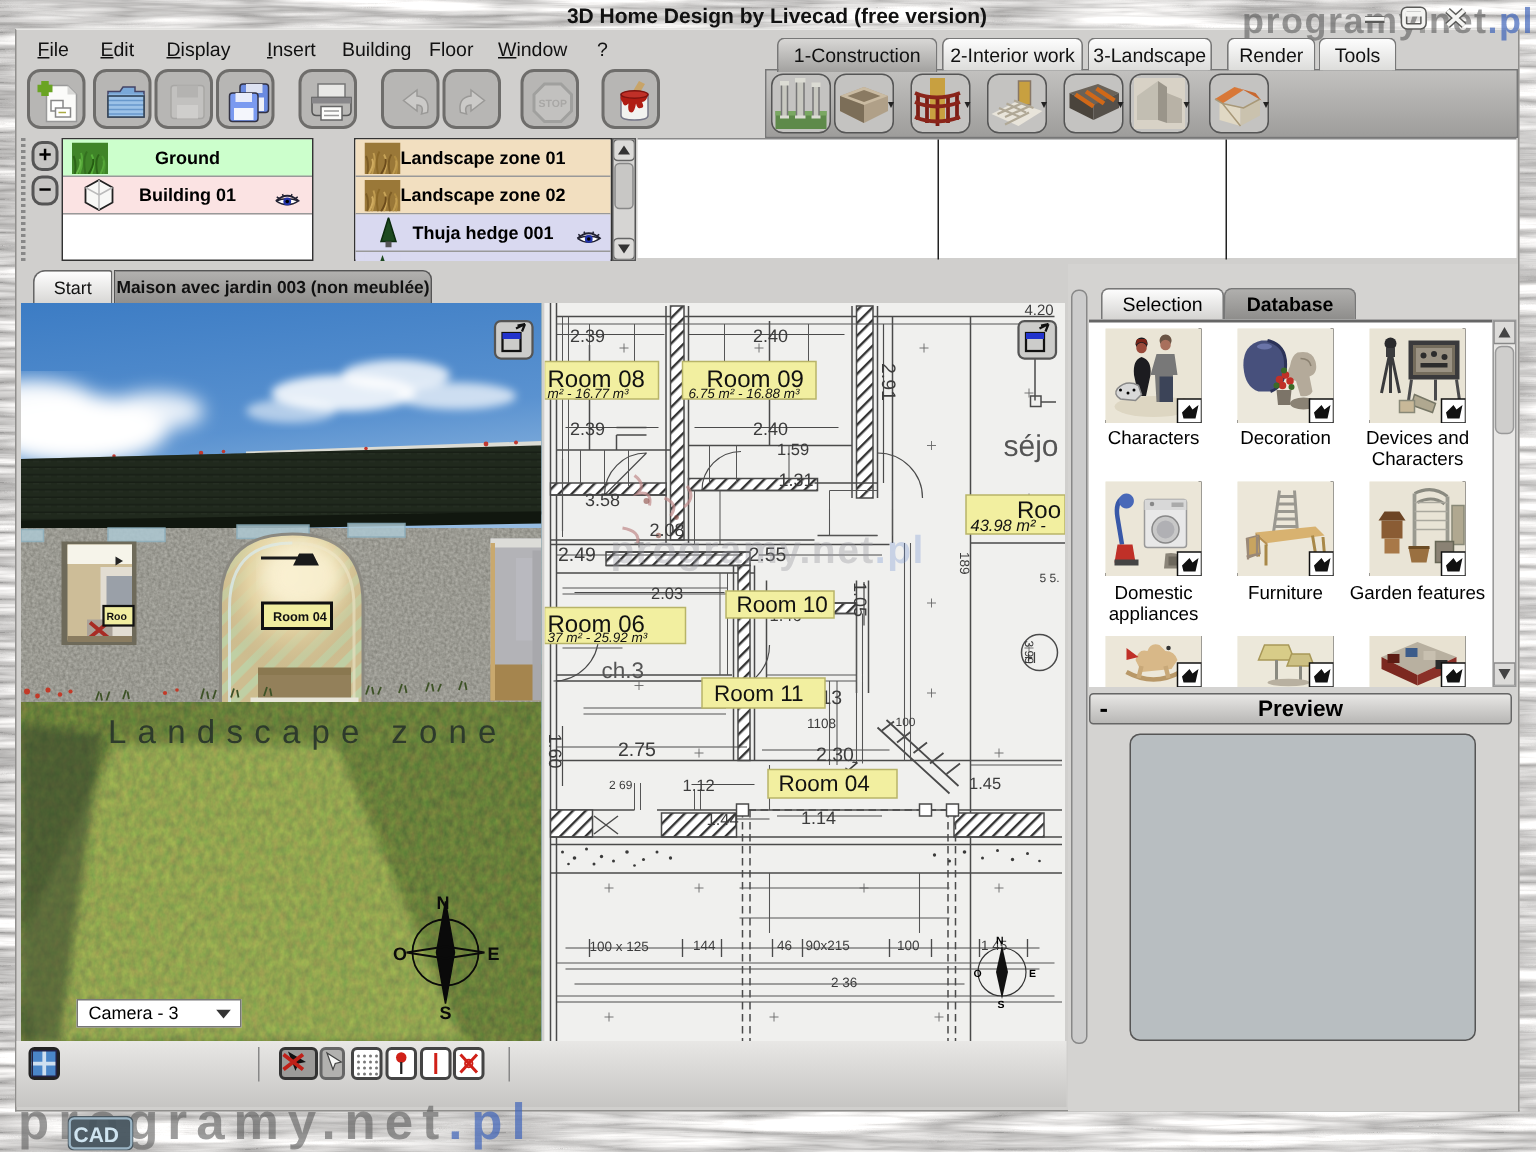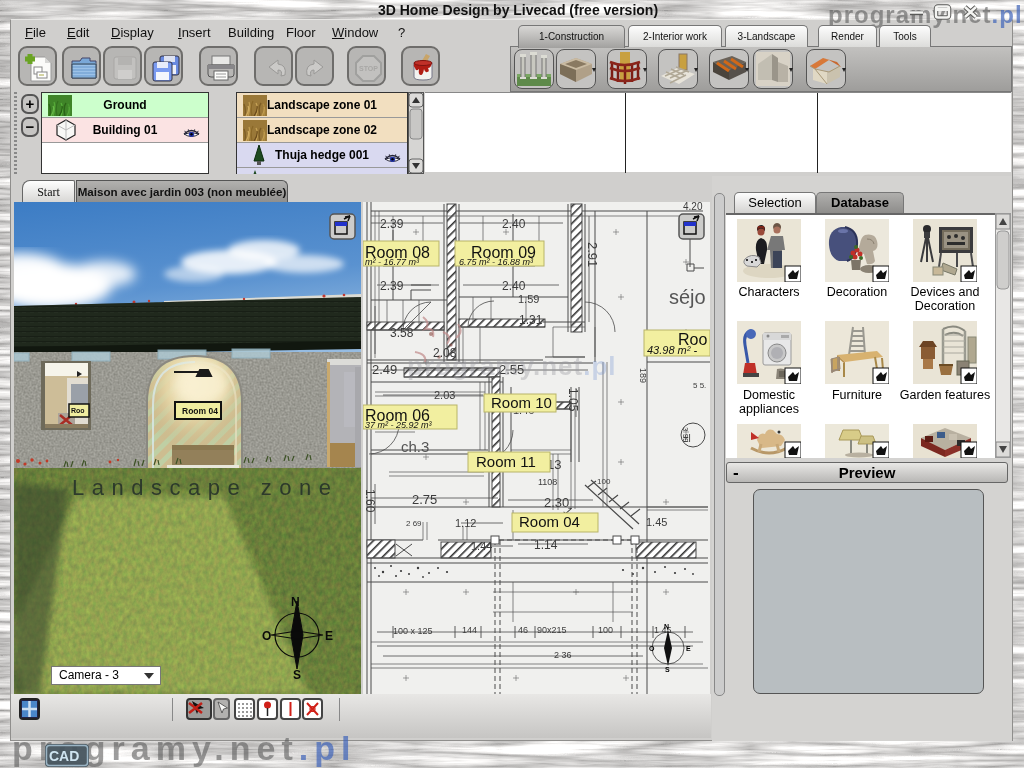--- a/index.html
+++ b/index.html
@@ -21,21 +21,21 @@
 #wm-bot{position:absolute;left:12px;top:729px;font-size:34px;letter-spacing:6px;}
 
 #menubar{position:absolute;left:12px;top:25px;height:20px;font-size:13px;color:#111;}
 #menubar span{position:absolute;top:0;white-space:nowrap;}
 u{text-decoration:underline;}
 
 .tbtn{position:absolute;top:46px;width:39px;height:40px;background:#b7b6b4;
  border:2px solid #6e6d6b;border-radius:9px;}
 .tbtn svg{position:absolute;left:3px;top:3px;}
 .rtab{position:absolute;top:25px;height:22px;border:1px solid #777;border-bottom:none;
- border-radius:5px 5px 0 0;font-size:10px;color:#111;text-align:center;
+ border-radius:5px 5px 0 0;font-size:13px;color:#111;text-align:center;
  background:linear-gradient(#fdfdfd,#dcdcda);line-height:21px;}
 .rtab.act{background:linear-gradient(#d8d7d5,#a2a19f);height:23px;}
 #toolstrip2{position:absolute;left:510px;top:46px;width:502px;height:46px;
  background:linear-gradient(#c2c1bf,#9e9d9b);border:1px solid #777;}
 .cbtn{position:absolute;top:49px;width:40px;height:40px;background:#c4c3c1;
  border:1px solid #555;border-radius:8px;}
 .cbtn .dd{position:absolute;right:-1px;bottom:14px;font-size:8px;color:#222;}
 
 #treegrip{position:absolute;left:12px;top:92px;width:8px;height:82px;
  background:repeating-linear-gradient(180deg,#888 0 2px,#d0cfcd 2px 4px);width:3px;margin-left:2px;}
@@ -348,21 +348,21 @@
  <polygon points="7,4 11,10 3,10" fill="#333"></polygon>
  <rect x="0" y="66" width="14" height="14" rx="3" fill="#dcdbd9" stroke="#666"></rect>
  <polygon points="7,76 11,70 3,70" fill="#333"></polygon>
  <rect x="1" y="16" width="12" height="30" rx="3" fill="#c8c7c5" stroke="#888"></rect>
 </svg></div>
 <div id="ttable">
  <div class="tline" style="left:200px;"></div>
  <div class="tline" style="left:392px;"></div>
 </div>
 
-<div class="vtab" style="left:22px;width:53px;background:linear-gradient(#fefefe,#d8d7d5);border:1px solid #666;border-bottom:none;border-radius:8px 2px 0 0;font-weight:normal;font-family:Liberation Serif, serif;">Start</div>
+<div class="vtab" style="left:22px;width:53px;background:linear-gradient(#fefefe,#d8d7d5);border:1px solid #666;border-bottom:none;border-radius:8px 2px 0 0;font-weight:normal;">Start</div>
 <div class="vtab" style="left:76px;width:212px;background:linear-gradient(#b2b1af,#908f8d);border:1px solid #555;border-bottom:none;border-radius:0 6px 0 0;font-size:11.6px;">Maison avec jardin 003 (non meublée)</div>
 
 <div id="vp3d">
 <svg width="347" height="492" xmlns="http://www.w3.org/2000/svg">
 <defs>
  <linearGradient id="sky" x1="0" y1="0" x2="0.25" y2="1">
   <stop offset="0" stop-color="#3c7cc4"></stop>
             <stop offset="0.6" stop-color="#5a92d0"></stop>
             <stop offset="1" stop-color="#96bce2"></stop>
  </linearGradient>
@@ -872,21 +872,21 @@
 <path d="M13 19 l-5 24 M15 19 l5 24 M14 19 l0 24" stroke="#3a3a3c" stroke-width="2"></path>
 <path d="M30 44 l14 6 l-2 6 l-14 -5 z" fill="#b0a890" stroke="#776"></path>
 <rect x="20" y="48" width="10" height="8" fill="#c8b898" stroke="#887"></rect>
 <g transform="translate(48,47)">
             <rect width="16" height="16" fill="#fff" stroke="#111"></rect>
             <path d="M3 9 l5 -5 l2 3 l4 -3 l-2 9 l-8 0 z" fill="#111"></path>
           </g>
         </svg></div>
  <div class="tlabel" style="left:13px;top:109px;">Characters</div>
  <div class="tlabel" style="left:101px;top:109px;">Decoration</div>
- <div class="tlabel" style="left:189px;top:109px;">Devices and Decoration</div>
+ <div class="tlabel" style="left:189px;top:109px;">Devices and Characters</div>
  <div class="thumb" style="left:25px;top:145px;"><svg width="64" height="63">
           <rect width="64" height="63" fill="#ebe6d8"></rect>
 <rect x="26" y="12" width="28" height="32" rx="2" fill="#e8e8e8" stroke="#999"></rect>
 <rect x="26" y="12" width="28" height="7" fill="#d8d8d8"></rect>
           <circle cx="31" cy="15" r="1.5" fill="#888"></circle>
           <rect x="44" y="14" width="8" height="3" fill="#aaa"></rect>
 <circle cx="40" cy="32" r="9" fill="#c8c8c8" stroke="#888"></circle>
           <circle cx="40" cy="32" r="6" fill="#b0b0b4"></circle>
 <path d="M14 10 q-8 2 -6 14 l3 18" stroke="#3858a8" stroke-width="3" fill="none"></path>
 <path d="M14 8 a5 5 0 1 1 -0.1 0" fill="#4868b8"></path>

